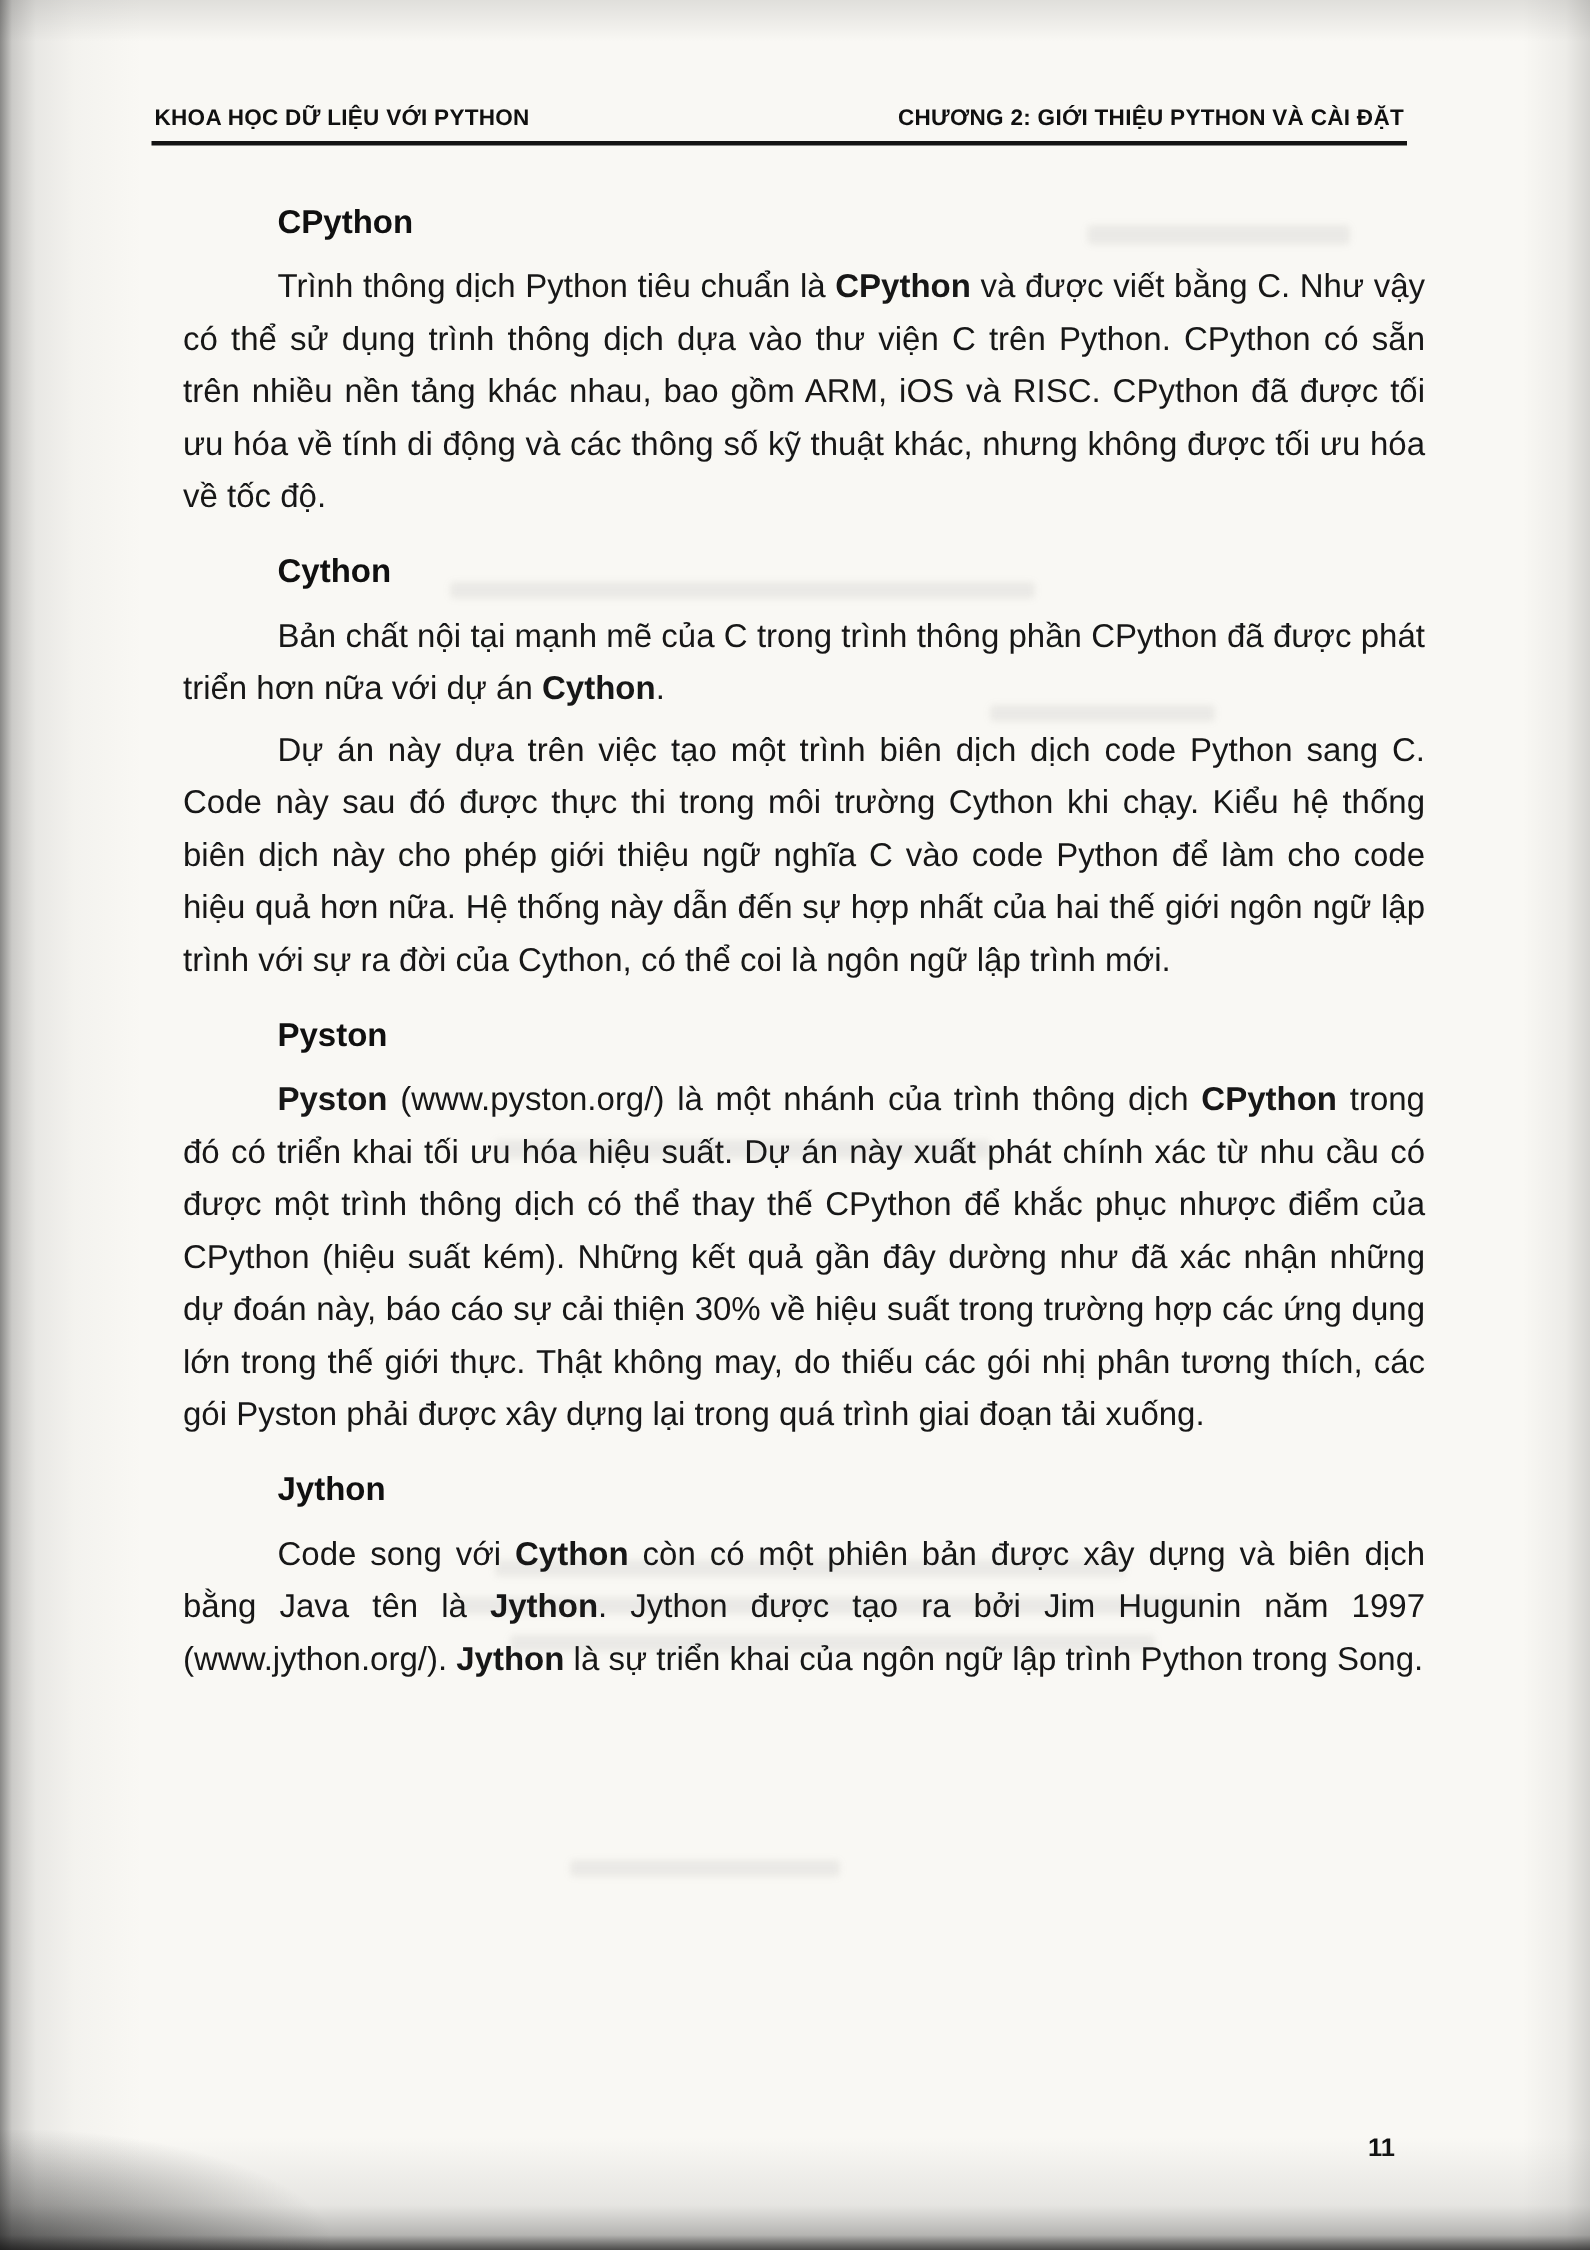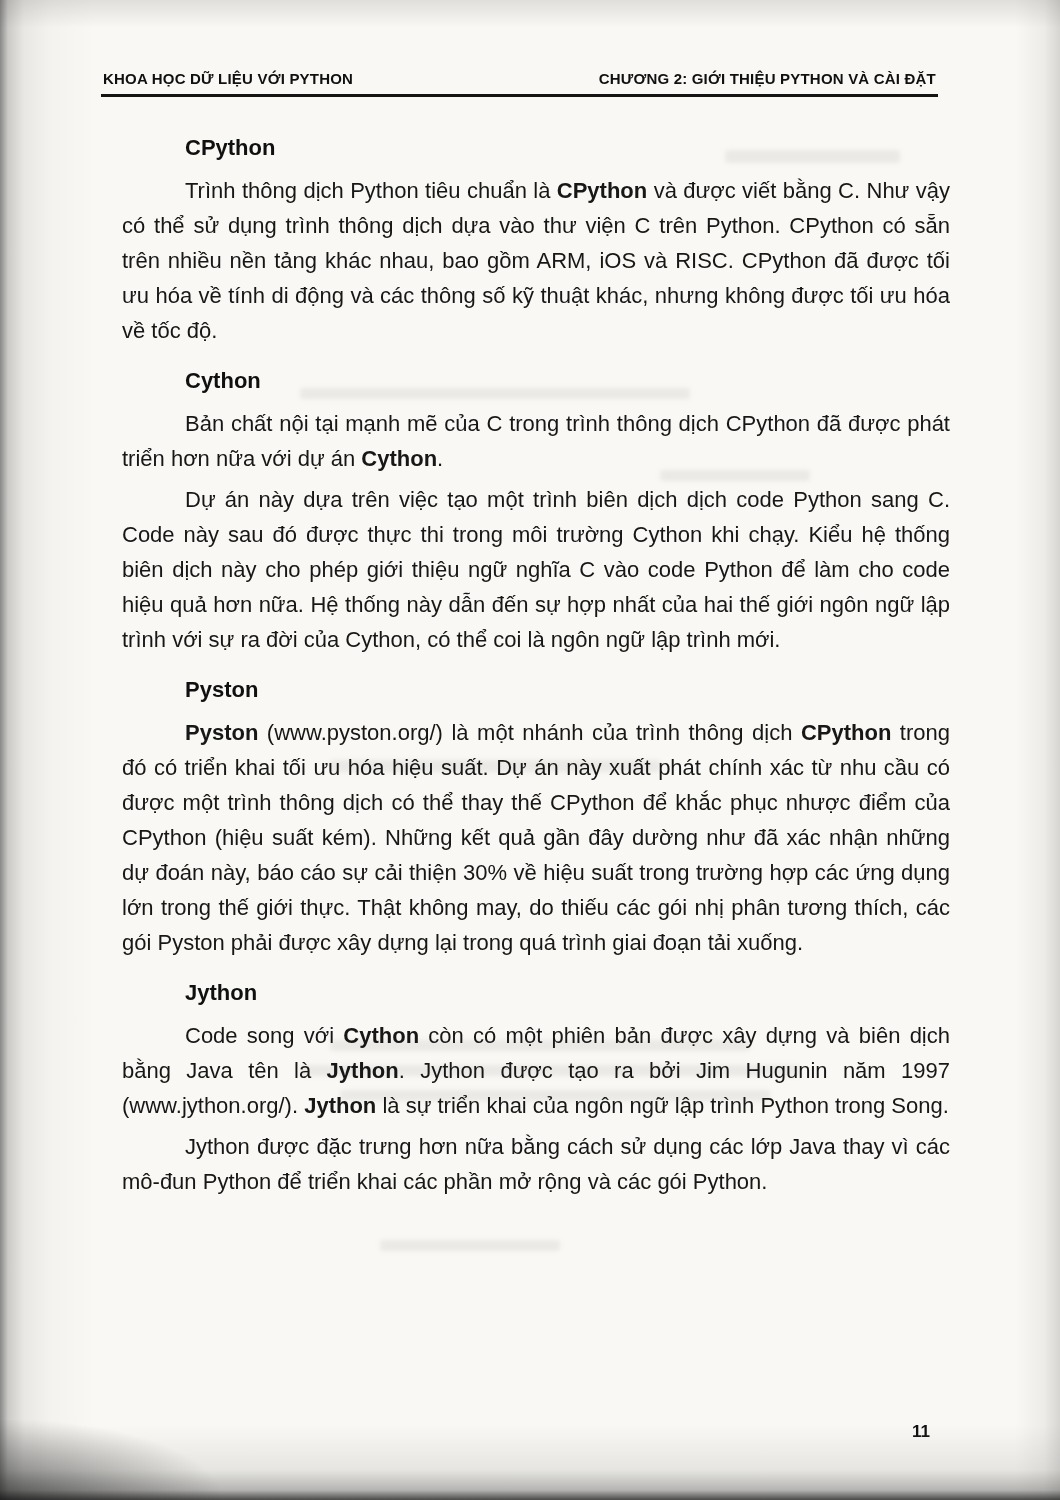--- a/index.html
+++ b/index.html
@@ -111,32 +111,31 @@
 
   <div class="content">
 
     <div class="section">
       <h2 class="section-heading">CPython</h2>
       <p class="paragraph"><span>Trình thông dịch Python tiêu chuẩn là </span><span class="b">CPython</span><span> và được viết bằng C. Như vậy có thể sử dụng trình thông dịch dựa vào thư viện C trên Python. CPython có sẵn trên nhiều nền tảng khác nhau, bao gồm ARM, iOS và RISC. CPython đã được tối ưu hóa về tính di động và các thông số kỹ thuật khác, nhưng không được tối ưu hóa về tốc độ.</span></p>
     </div>
 
     <div class="section">
       <h2 class="section-heading">Cython</h2>
-      <p class="paragraph"><span>Bản chất nội tại mạnh mẽ của C trong trình thông dịch CPython đã được phát triển hơn nữa với dự án </span><span class="b">Cython</span><span>.</span></p>
+      <p class="paragraph"><span>Bản chất nội tại mạnh mẽ của C trong trình thông phần CPython đã được phát triển hơn nữa với dự án </span><span class="b">Cython</span><span>.</span></p>
       <p class="paragraph"><span>Dự án này dựa trên việc tạo một trình biên dịch dịch code Python sang C. Code này sau đó được thực thi trong môi trường Cython khi chạy. Kiểu hệ thống biên dịch này cho phép giới thiệu ngữ nghĩa C vào code Python để làm cho code hiệu quả hơn nữa. Hệ thống này dẫn đến sự hợp nhất của hai thế giới ngôn ngữ lập trình với sự ra đời của Cython, có thể coi là ngôn ngữ lập trình mới.</span></p>
     </div>
 
     <div class="section">
       <h2 class="section-heading">Pyston</h2>
       <p class="paragraph"><span class="b">Pyston</span><span> (www.pyston.org/) là một nhánh của trình thông dịch </span><span class="b">CPython</span><span> trong đó có triển khai tối ưu hóa hiệu suất. Dự án này xuất phát chính xác từ nhu cầu có được một trình thông dịch có thể thay thế CPython để khắc phục nhược điểm của CPython (hiệu suất kém). Những kết quả gần đây dường như đã xác nhận những dự đoán này, báo cáo sự cải thiện 30% về hiệu suất trong trường hợp các ứng dụng lớn trong thế giới thực. Thật không may, do thiếu các gói nhị phân tương thích, các gói Pyston phải được xây dựng lại trong quá trình giai đoạn tải xuống.</span></p>
     </div>
 
     <div class="section">
       <h2 class="section-heading">Jython</h2>
       <p class="paragraph"><span>Code song với </span><span class="b">Cython</span><span> còn có một phiên bản được xây dựng và biên dịch bằng Java tên là </span><span class="b">Jython</span><span>. Jython được tạo ra bởi Jim Hugunin năm 1997 (www.jython.org/). </span><span class="b">Jython</span><span> là sự triển khai của ngôn ngữ lập trình Python trong Song.</span></p>
-      <p class="paragraph"><span>Jython được đặc trưng hơn nữa bằng cách sử dụng các lớp Java thay vì các mô-đun Python để triển khai các phần mở rộng và các gói Python.</span></p>
     </div>
 
   </div>
 
   <div class="page-number">11</div>
 
 </div>
 
 </body></html>

